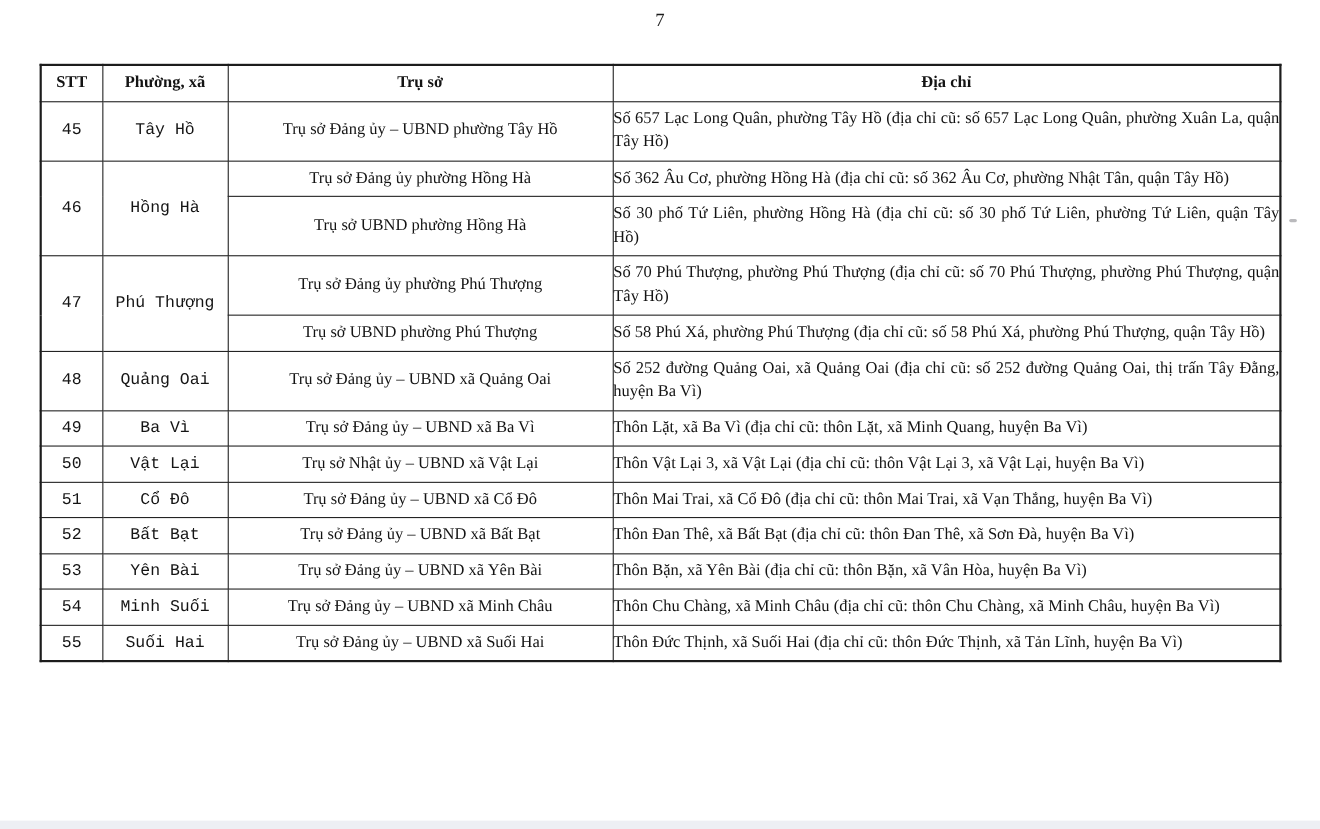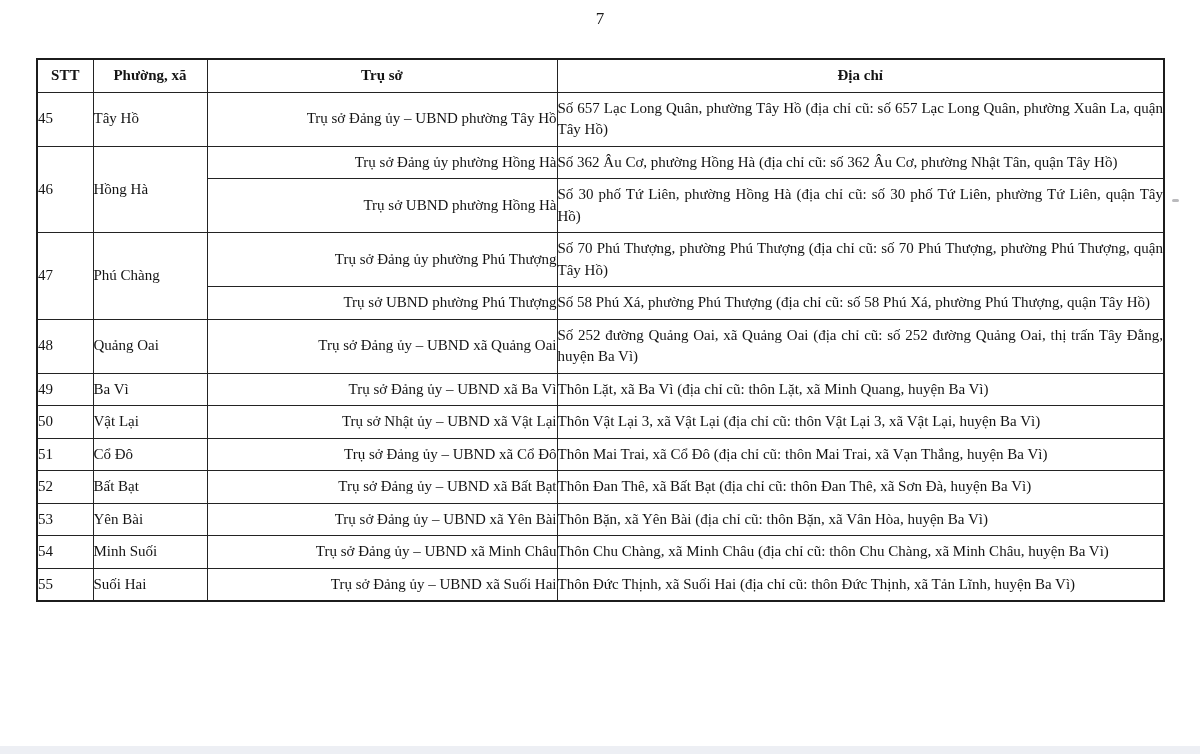--- a/index.html
+++ b/index.html
@@ -42,23 +42,25 @@
   col.c-stt   { width: 56px;  }
   col.c-ward  { width: 114px; }
   col.c-office{ width: 350px; }
   col.c-addr  { width: 607px; }
   th {
     font-weight: bold;
     text-align: center;
     padding: 7px 4px;
   }
   td.stt-cell, td.ward-cell {
+    text-align: center;
+    font-family: Liberation Mono, monospace;
   }
   td.office-cell {
-    text-align: right;
+    text-align: center;
     padding-left: 28px;
     padding-right: 10px;
   }
   td.address-cell {
     text-align: justify;
     padding-left: 8px;
     padding-right: 5px;
     margin-left: 23px;
   }
   .bottom-edge {
@@ -112,21 +114,21 @@
         <td class="ward-cell" rowspan="2">Hồng Hà</td>
         <td class="office-cell">Trụ sở Đảng ủy phường Hồng Hà</td>
         <td class="address-cell">Số 362 Âu Cơ, phường Hồng Hà (địa chỉ cũ: số 362 Âu Cơ, phường Nhật Tân, quận Tây Hồ)</td>
       </tr>
       <tr>
         <td class="office-cell">Trụ sở UBND phường Hồng Hà</td>
         <td class="address-cell">Số 30 phố Tứ Liên, phường Hồng Hà (địa chỉ cũ: số 30 phố Tứ Liên, phường Tứ Liên, quận Tây Hồ)</td>
       </tr>
       <tr>
         <td class="stt-cell" rowspan="2">47</td>
-        <td class="ward-cell" rowspan="2">Phú Chàng</td>
+        <td class="ward-cell" rowspan="2">Phú Thượng</td>
         <td class="office-cell">Trụ sở Đảng ủy phường Phú Thượng</td>
         <td class="address-cell">Số 70 Phú Thượng, phường Phú Thượng (địa chỉ cũ: số 70 Phú Thượng, phường Phú Thượng, quận Tây Hồ)</td>
       </tr>
       <tr>
         <td class="office-cell">Trụ sở UBND phường Phú Thượng</td>
         <td class="address-cell">Số 58 Phú Xá, phường Phú Thượng (địa chỉ cũ: số 58 Phú Xá, phường Phú Thượng, quận Tây Hồ)</td>
       </tr>
       <tr>
         <td class="stt-cell">48</td>
         <td class="ward-cell">Quảng Oai</td>

